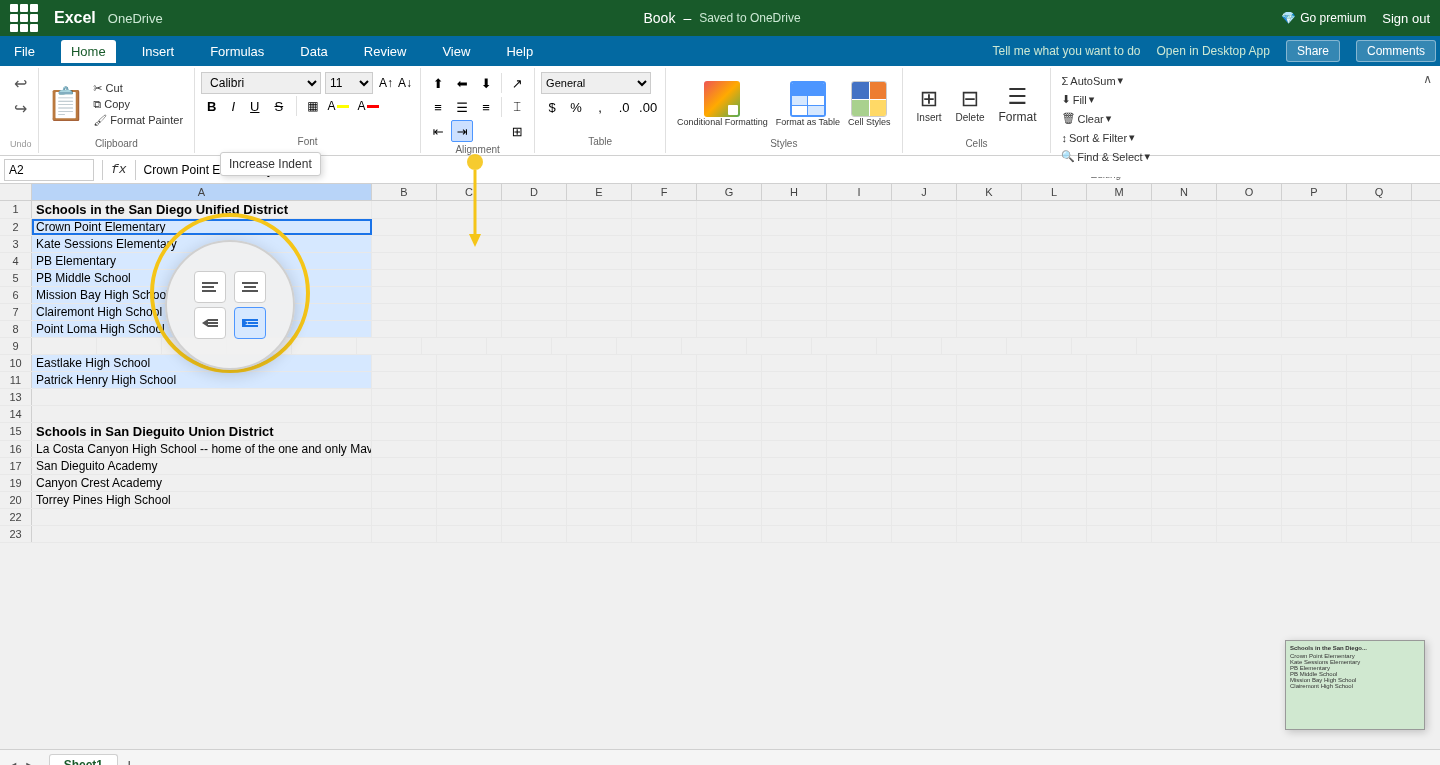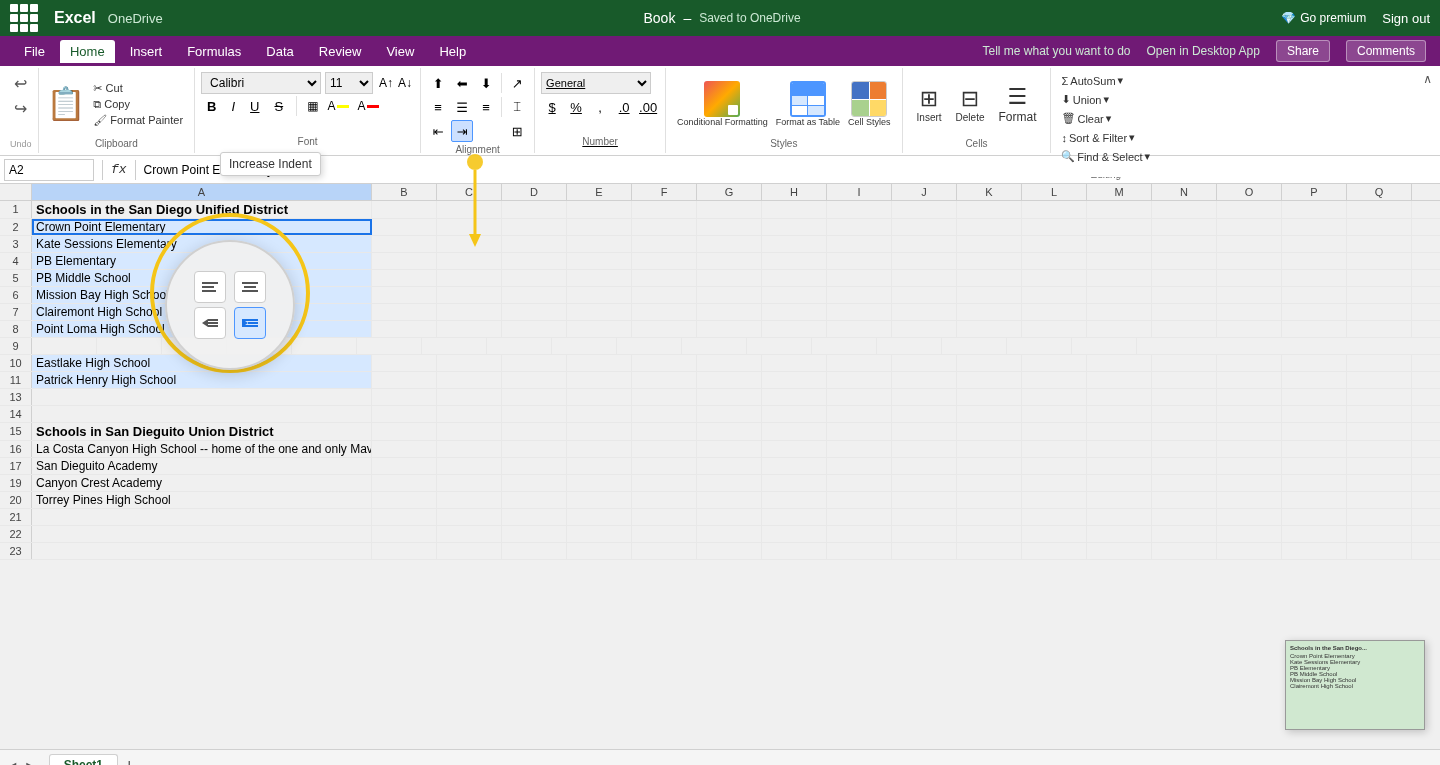--- a/index.html
+++ b/index.html
@@ -20,27 +20,27 @@
     .title-bar-right { display: flex; align-items: center; gap: 16px; font-size: 13px; }
     .app-grid { display: grid; grid-template-columns: repeat(3,8px); gap: 2px; margin-right: 4px; }
     .app-grid span { width: 8px; height: 8px; background: white; border-radius: 1px; display: block; }
     .app-name { font-size: 16px; font-weight: 600; }
     .onedrive-label { font-size: 13px; color: #cce8d4; }
     .go-premium { display: flex; align-items: center; gap: 4px; font-size: 12px; color: white; cursor: pointer; }
     .sign-out { font-size: 13px; color: white; cursor: pointer; }
 
     
     .menu-bar {
-      background: #701a75;
+      background: #0369a1;
       color: white;
       height: 30px;
       display: flex;
       align-items: center;
-      padding: 0 14px;
-      gap: 5px;
+      padding: 0 4px;
+      gap: 16px;
     }
     .menu-item {
       padding: 4px 10px;
       border-radius: 3px;
       cursor: pointer;
       font-size: 13px;
       color: white;
     }
     .menu-item.active { background: white; color: #185a2a; border-radius: 3px 3px 0 0; text-align: center; }
     .menu-right { margin-left: auto; display: flex; align-items: center; gap: 16px; }
@@ -153,21 +153,20 @@
 
     
     .number-section {
       display: flex;
       flex-direction: column;
       padding: 4px 6px;
       border-right: 1px solid #e0e0e0;
       height: 85px;
       min-width: 120px;
       gap: 2px;
-      text-decoration: underline;
     }
     .number-select { width: 110px; height: 22px; font-size: 11px; border: 1px solid #ccc; }
     .number-row { display: flex; align-items: center; gap: 2px; }
     .style-btn {
       display: flex;
       flex-direction: column;
       align-items: center;
       cursor: pointer;
       padding: 3px;
       border-radius: 3px;
@@ -495,21 +494,21 @@
     <select class="number-select">
       <option>General</option>
     </select>
     <div class="number-row">
       <div class="align-btn">$</div>
       <div class="align-btn">%</div>
       <div class="align-btn">,</div>
       <div class="align-btn">.0</div>
       <div class="align-btn">.00</div>
     </div>
-    <div class="ribbon-section-label">Number</div>
+    <div class="ribbon-section-label">Table</div>
   </div>
 
   <div class="ribbon-section">
     <div class="ribbon-section-content">
       <div class="style-btn">
         <div style="width:36px;height:36px;background:linear-gradient(135deg,#e55,#fa0,#5a5);border-radius:3px;position:relative;">
           <div style="position:absolute;bottom:2px;right:2px;width:10px;height:10px;background:white;border-radius:1px;"></div>
         </div>
         <span style="font-size:9px;">Conditional Formatting</span>
       </div>
@@ -554,21 +553,21 @@
         <div style="font-size:22px;">☰</div>
         <span style="font-size:12px;">Format</span>
       </div>
     </div>
     <div class="ribbon-section-label">Cells</div>
   </div>
 
   <div class="editing-section">
     <div style="display:flex; flex-direction:column; gap:2px; flex:1;">
       <div class="ribbon-btn-sm">Σ <span>AutoSum</span> ▾</div>
-      <div class="ribbon-btn-sm">⬇ <span>Union</span> ▾</div>
+      <div class="ribbon-btn-sm">⬇ <span>Fill</span> ▾</div>
       <div class="ribbon-btn-sm">🗑 <span>Clear</span> ▾</div>
       <div class="ribbon-btn-sm">↕ <span>Sort &amp; Filter</span> ▾</div>
       <div class="ribbon-btn-sm">🔍 <span>Find &amp; Select</span> ▾</div>
     </div>
     <div class="ribbon-section-label">Editing</div>
   </div>
 
   <div class="ribbon-collapse">∧</div>
 </div>
 
@@ -976,41 +975,20 @@
         <div class="grid-cell cell-std"></div>
         <div class="grid-cell cell-std"></div>
         <div class="grid-cell cell-std"></div>
         <div class="grid-cell cell-std"></div>
         <div class="grid-cell cell-std"></div>
         <div class="grid-cell cell-std"></div>
         <div class="grid-cell cell-std"></div>
         <div class="grid-cell cell-std"></div>
       </div>
       <div class="grid-row">
-        <div class="row-num">21</div>
-        <div class="grid-cell cell-a"></div>
-        <div class="grid-cell cell-std"></div>
-        <div class="grid-cell cell-std"></div>
-        <div class="grid-cell cell-std"></div>
-        <div class="grid-cell cell-std"></div>
-        <div class="grid-cell cell-std"></div>
-        <div class="grid-cell cell-std"></div>
-        <div class="grid-cell cell-std"></div>
-        <div class="grid-cell cell-std"></div>
-        <div class="grid-cell cell-std"></div>
-        <div class="grid-cell cell-std"></div>
-        <div class="grid-cell cell-std"></div>
-        <div class="grid-cell cell-std"></div>
-        <div class="grid-cell cell-std"></div>
-        <div class="grid-cell cell-std"></div>
-        <div class="grid-cell cell-std"></div>
-        <div class="grid-cell cell-std"></div>
-        <div class="grid-cell cell-std"></div>
-      </div>
-      <div class="grid-row">
         <div class="row-num">22</div>
         <div class="grid-cell cell-a"></div>
         <div class="grid-cell cell-std"></div>
         <div class="grid-cell cell-std"></div>
         <div class="grid-cell cell-std"></div>
         <div class="grid-cell cell-std"></div>
         <div class="grid-cell cell-std"></div>
         <div class="grid-cell cell-std"></div>
         <div class="grid-cell cell-std"></div>
         <div class="grid-cell cell-std"></div>

